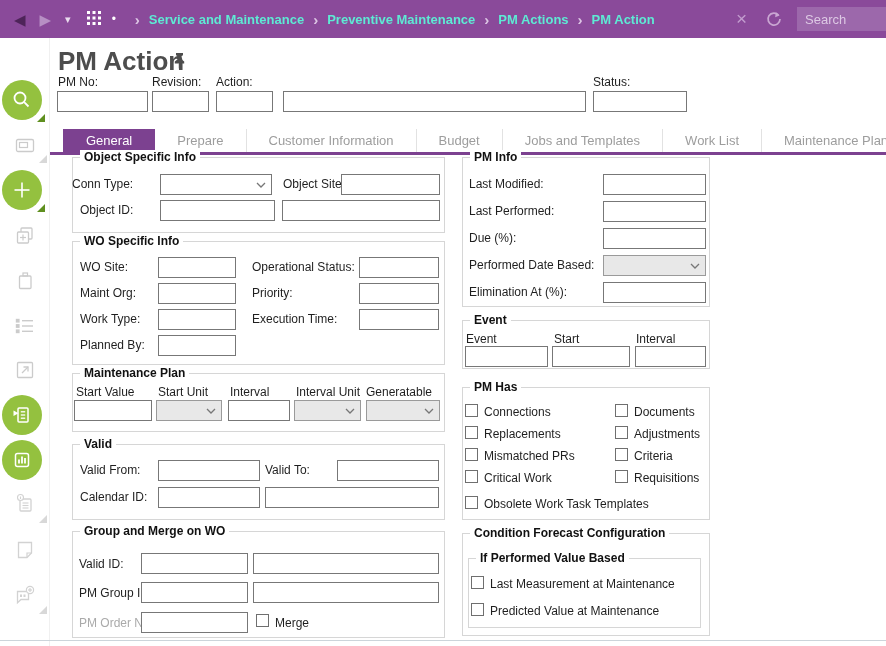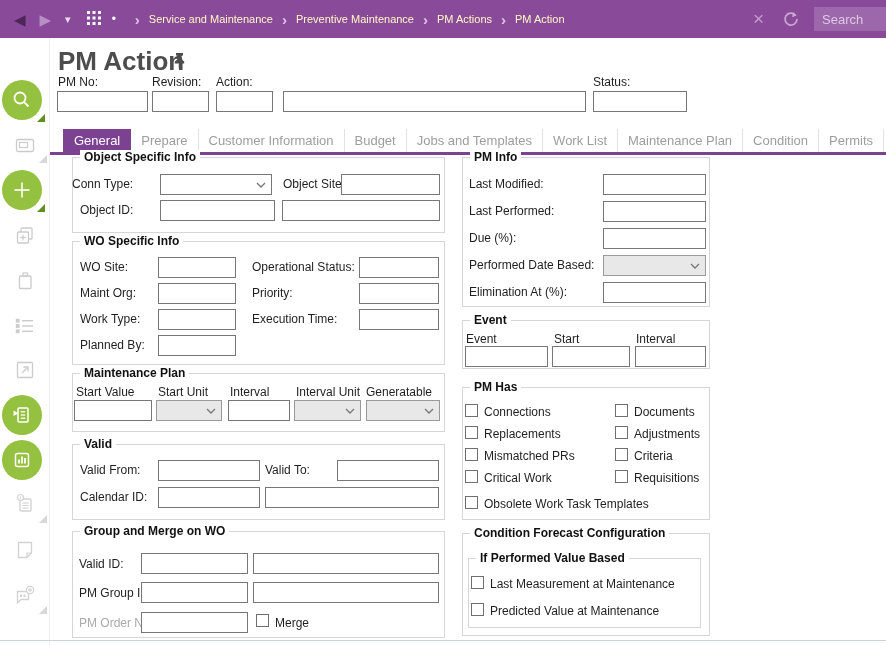--- a/index.html
+++ b/index.html
@@ -9,26 +9,26 @@
 
   
   .topbar { position:absolute; left:0; top:0; width:886px; height:38px; background:#8a4a9a;
             display:flex; align-items:center; padding-left:14px; overflow:hidden; }
   .tb-ic { color:#fff; font-size:13px; margin-right:14px; cursor:pointer; line-height:1; }
   .tb-back { color:#4e2459; font-size:15px; }
   .tb-fwd  { color:#b78fc4; font-size:15px; }
   .tb-caret{ color:#e9dcee; font-size:11px; margin-right:16px; }
   .tb-dot  { color:#fff; font-size:12px; margin:0 10px 0 4px; }
   .crumbs { display:flex; align-items:center; }
-  .crumb { color:#fef9c3; font-size:11px; font-weight:normal; cursor:pointer; white-space:nowrap; }
+  .crumb { color:#5eead4; font-size:13px; font-weight:bold; cursor:pointer; white-space:nowrap; }
   .crumb-sep { color:#dcc5e4; font-size:15px; font-weight:bold; margin:0 9px; }
   .tb-right { position:absolute; right:0; top:0; height:38px; display:flex; align-items:center; }
   .tb-close { color:#c29cce; font-size:19px; margin-right:18px; cursor:pointer; }
   .tb-refresh { margin-right:14px; cursor:pointer; display:flex; }
-  .tb-search { width:72px; height:24px; background:#9c68ab; border:none; outline:none;
+  .tb-search { width:89px; height:24px; background:#9c68ab; border:none; outline:none;
                color:#e8dbee; font-size:13px; padding:12px 8px; }
   .tb-search::placeholder { color:#ddc9e4; }
 
   
   .sidebar { position:absolute; left:0; top:38px; width:50px; height:608px; background:#fff;
              border-right:1px solid #f0f0f0; }
   .scircle { position:absolute; left:2px; width:40px; height:40px; border-radius:50%;
              background:#94c13f; display:flex; align-items:center; justify-content:center; cursor:pointer; }
   .sicon { position:absolute; left:13px; width:24px; height:24px; cursor:pointer; }
   .tri { position:absolute; width:0; height:0; border-left:8px solid transparent; }
@@ -41,21 +41,21 @@
   .lbl { position:absolute; font-size:12px; color:#1f1f1f; white-space:nowrap; }
   .lbl.dis { color:#aaaaaa; }
   .inp { position:absolute; height:21px; border:1px solid #777; background:#fff;
          font:12px "Liberation Sans", sans-serif; padding:0 4px; outline:none; }
   .sel { position:absolute; height:21px; border:1px solid #777; background:#fff; cursor:pointer;
          display:flex; align-items:center; justify-content:flex-end; padding-right:5px; }
   .sel.gray { background:#e8e8e8; border-color:#9a9a9a; }
 
   
   .tabs { position:absolute; left:63px; top:129px; height:23px; display:flex; font-size:13px; }
-  .tab { display:flex; align-items:center; padding:0 10px; color:#9d9d9d; cursor:pointer;
+  .tab { display:flex; align-items:center; padding:0 22px; color:#9d9d9d; cursor:pointer;
          border-right:1px solid #e2e2e2; background:#fff; white-space:nowrap; }
   .tab:first-child { border-left:1px solid #e2e2e2; }
   .tab.active { background:#7c4190; color:#fff; border-color:#7c4190; }
   .tab-underline { position:absolute; left:50px; top:152px; width:836px; height:3px; background:#7c4190; }
 
   
   .gb { position:absolute; border:1px solid #d6d6d6; }
   .gbt { position:absolute; top:-8px; left:7px; background:#fff; padding:0 4px;
          font-size:12px; font-weight:bold; color:#111; white-space:nowrap; }
   .cb { position:absolute; width:13px; height:13px; border:1px solid #6f6f6f; background:#fff; cursor:pointer; }

